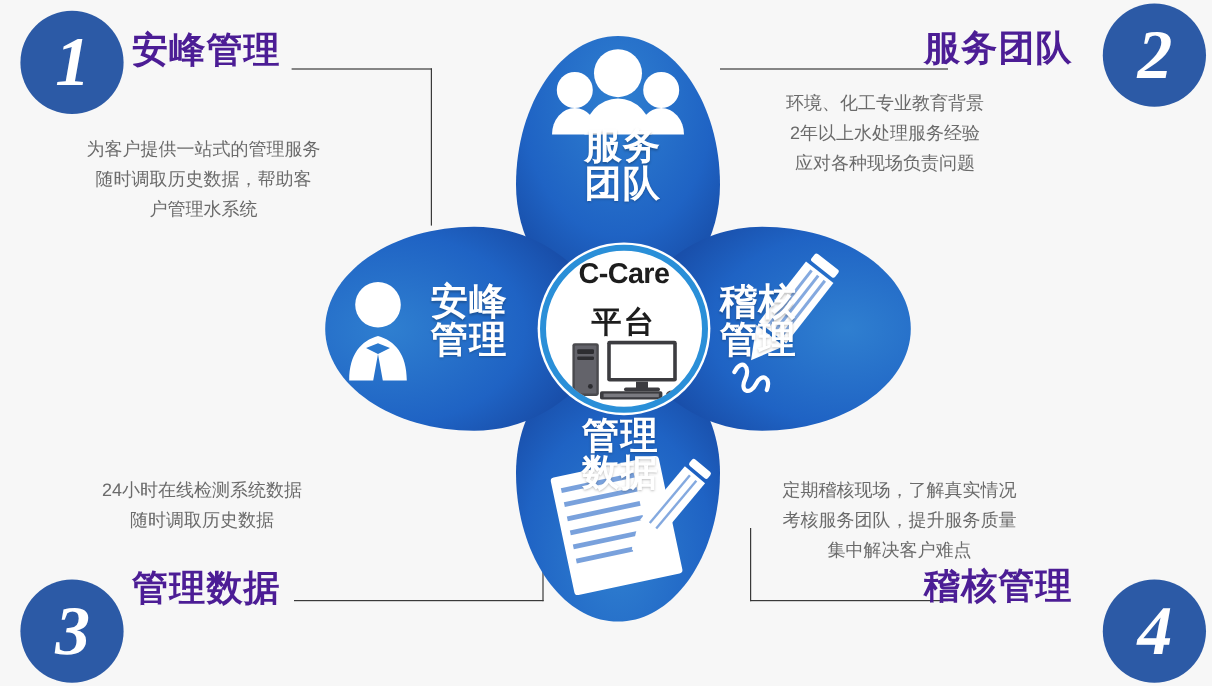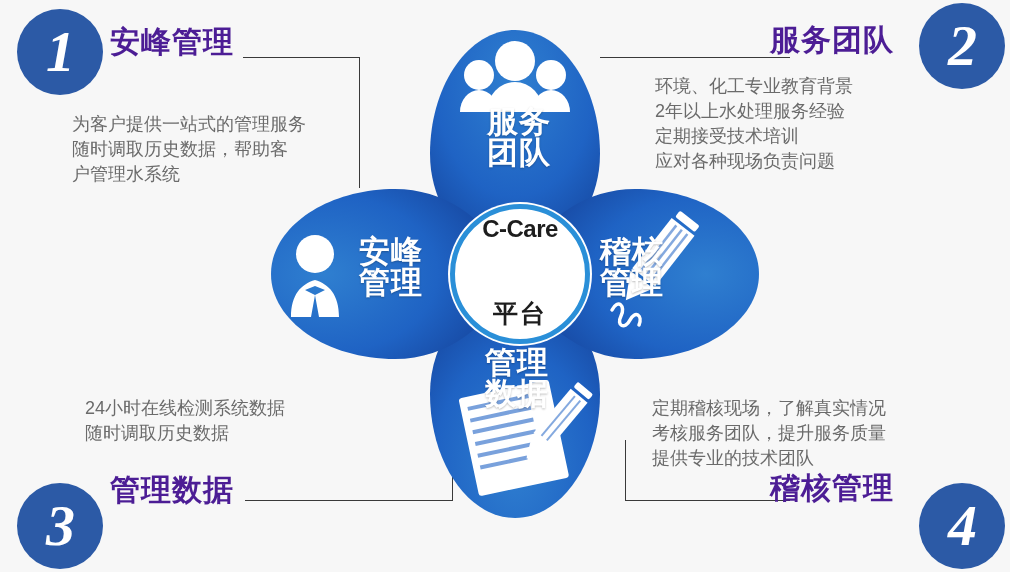--- a/index.html
+++ b/index.html
@@ -40,23 +40,24 @@
   }
   #title-1{left:110px;top:22px;}
   #title-2{left:770px;top:20px;}
   #title-3{left:110px;top:470px;}
   #title-4{left:770px;top:468px;}
 
   
   .desc{
     position:absolute;
     color:#6b6b6b;
-    font-size:18px;
+    font-size:15px;
     line-height:25px;
     white-space:nowrap;
+    text-align:center;
   }
   #desc-1{left:72px;top:96px;margin-top:16px;}
   #desc-2{left:655px;top:74px;}
   #desc-3{left:85px;top:396px;}
   #desc-4{left:652px;top:396px;}
 
   
   .conn{position:absolute;background:#3a3a3a;}
   .conn.h{height:1px;}
   .conn.v{width:1px;}
@@ -89,21 +90,21 @@
   #label-right{left:345px;top:222px;width:92px;text-align:left;}
 
   
   #hub{
     position:absolute;left:195px;top:190px;
     width:130px;height:130px;border-radius:50%;
     background:#ffffff;
     border:5px solid #2a8fd8;
     box-shadow:0 0 0 2px #ffffff;
     overflow:hidden;
-    display:flex;flex-direction:column;align-items:center;gap:44px;
+    display:flex;flex-direction:column;align-items:center;
   }
   #hub-title{
     margin-top:9px;
     font-size:24px;font-weight:bold;color:#1d1d1d;
     letter-spacing:-0.5px;line-height:22px;
     font-family:"Liberation Sans","DejaVu Sans",sans-serif;
   }
   #hub-sub{
     font-size:25px;font-weight:bold;color:#1d1d1d;
     line-height:24px;letter-spacing:2px;margin-top:17px;
@@ -134,31 +135,30 @@
   <div class="section-title" id="title-3">管理数据</div>
 
   <div class="desc" id="desc-1">
     <div>为客户提供一站式的管理服务</div>
     <div>随时调取历史数据，帮助客</div>
     <div>户管理水系统</div>
   </div>
   <div class="desc" id="desc-2">
     <div>环境、化工专业教育背景</div>
     <div>2年以上水处理服务经验</div>
-    <div>定期接受技术培训</div>
     <div>应对各种现场负责问题</div>
   </div>
   <div class="desc" id="desc-3">
     <div>24小时在线检测系统数据</div>
     <div>随时调取历史数据</div>
   </div>
   <div class="desc" id="desc-4">
     <div>定期稽核现场，了解真实情况</div>
     <div>考核服务团队，提升服务质量</div>
-    <div>提供专业的技术团队</div>
+    <div>集中解决客户难点</div>
   </div>
 
   <div id="flower">
 
     <svg width="520" height="520" viewBox="0 0 520 520" style="position:absolute;left:0;top:0;">
       <defs>
         <radialGradient id="gTop" cx="50%" cy="22%" r="85%">
           <stop offset="0%" stop-color="#2f7fd0"></stop>
           <stop offset="55%" stop-color="#1f63c4"></stop>
           <stop offset="100%" stop-color="#133f95"></stop>

